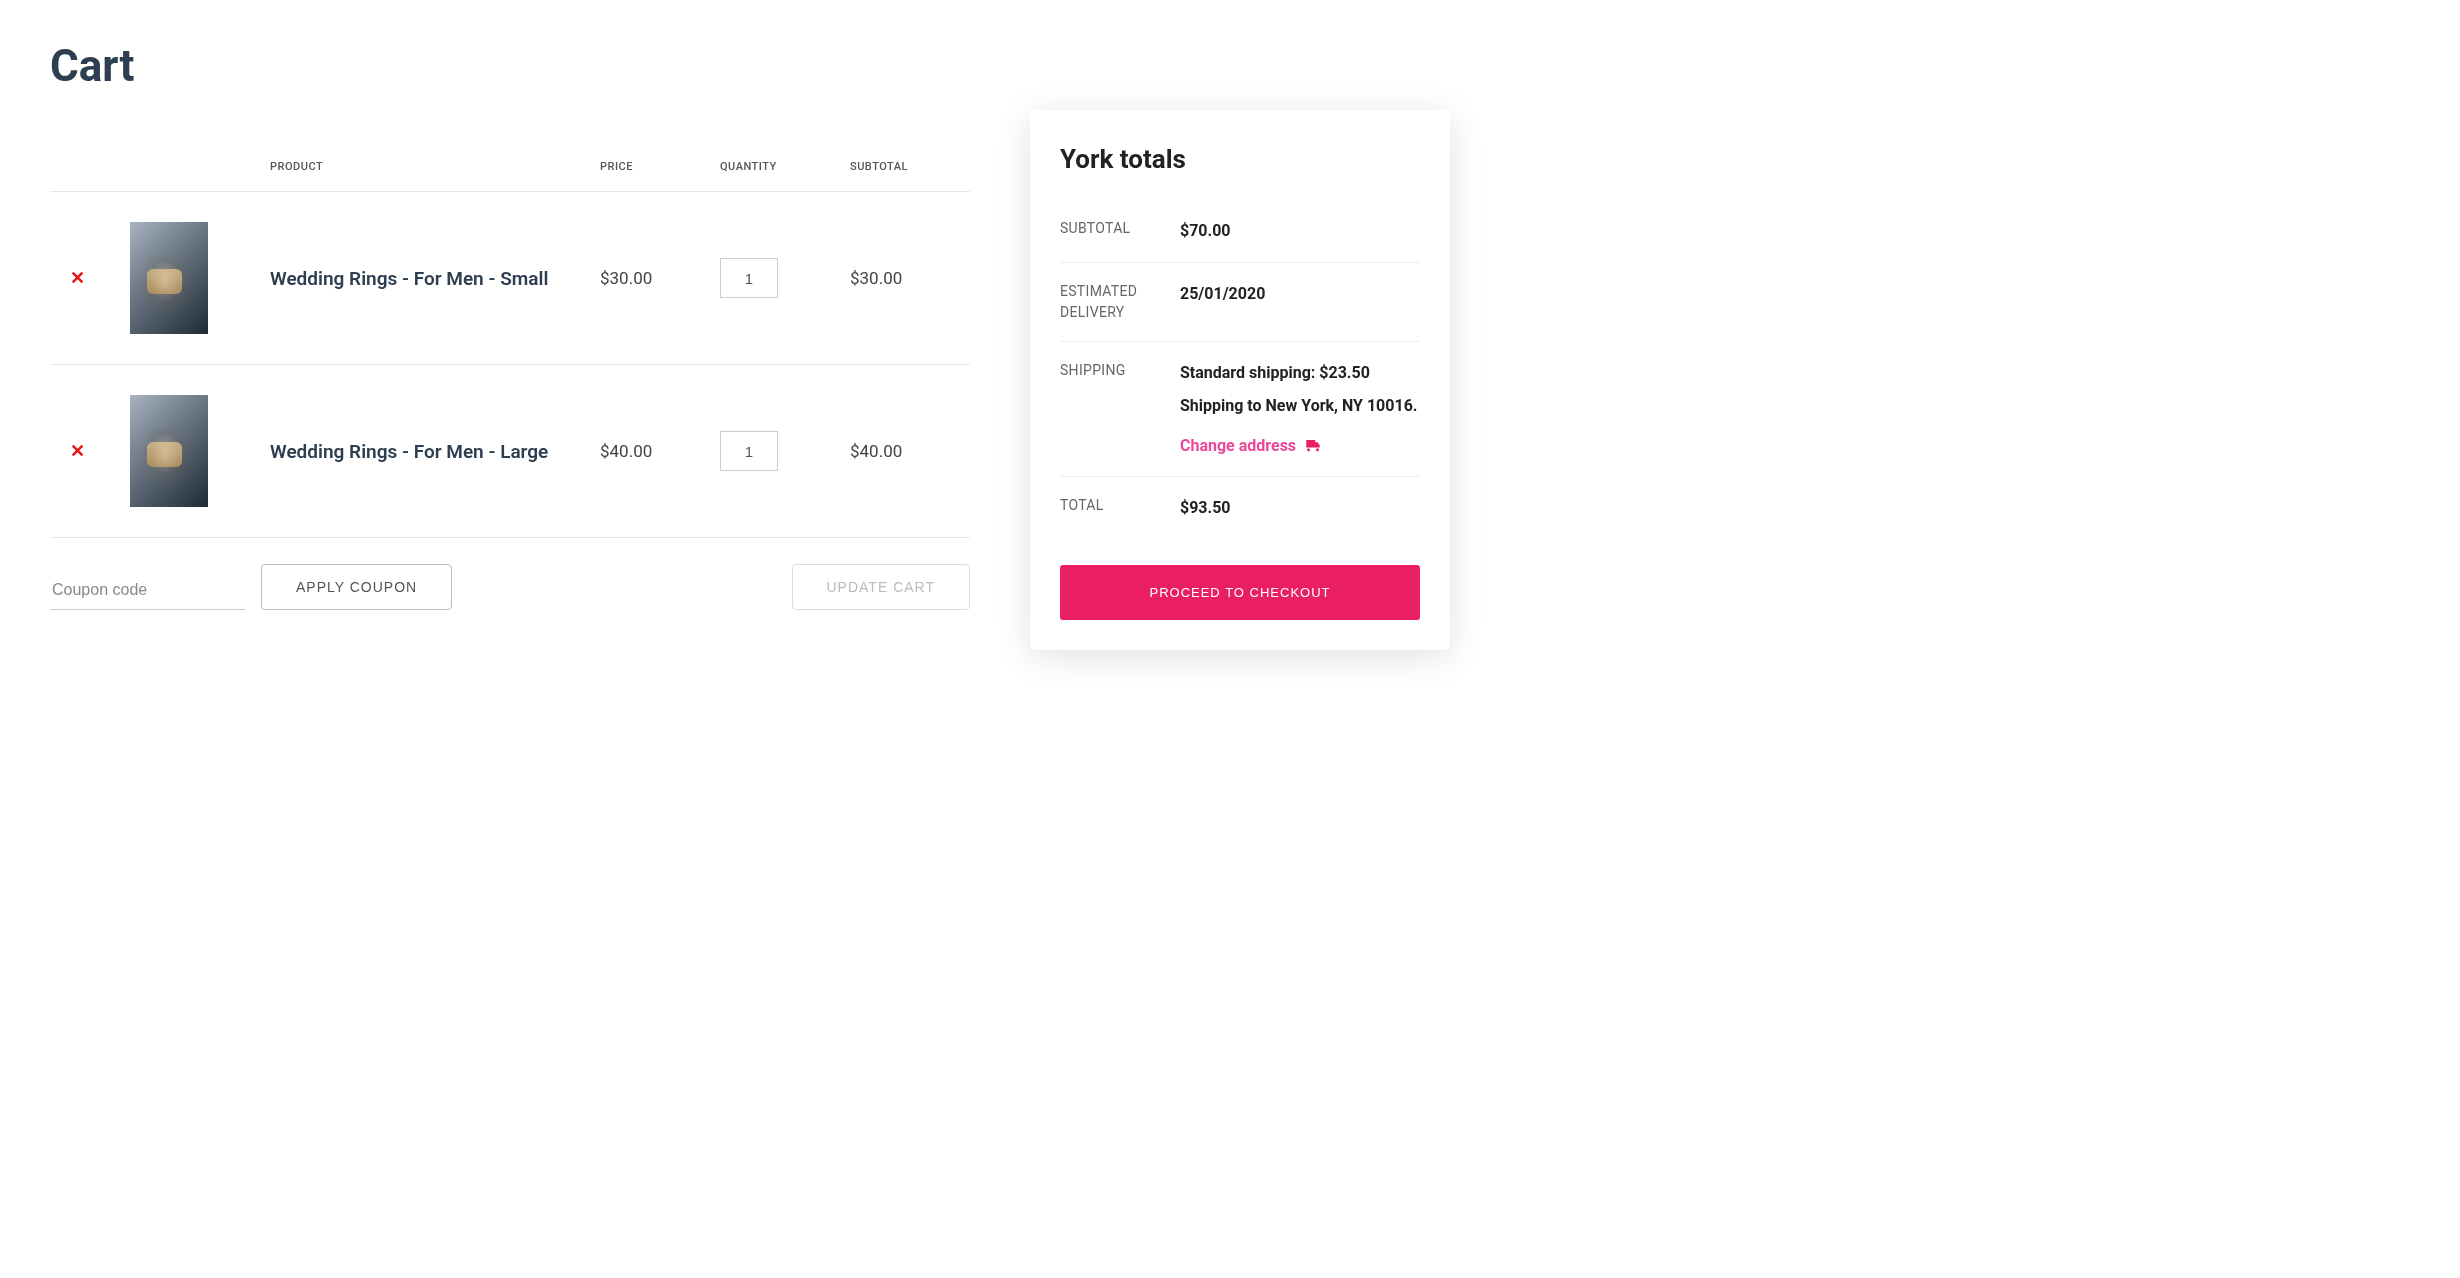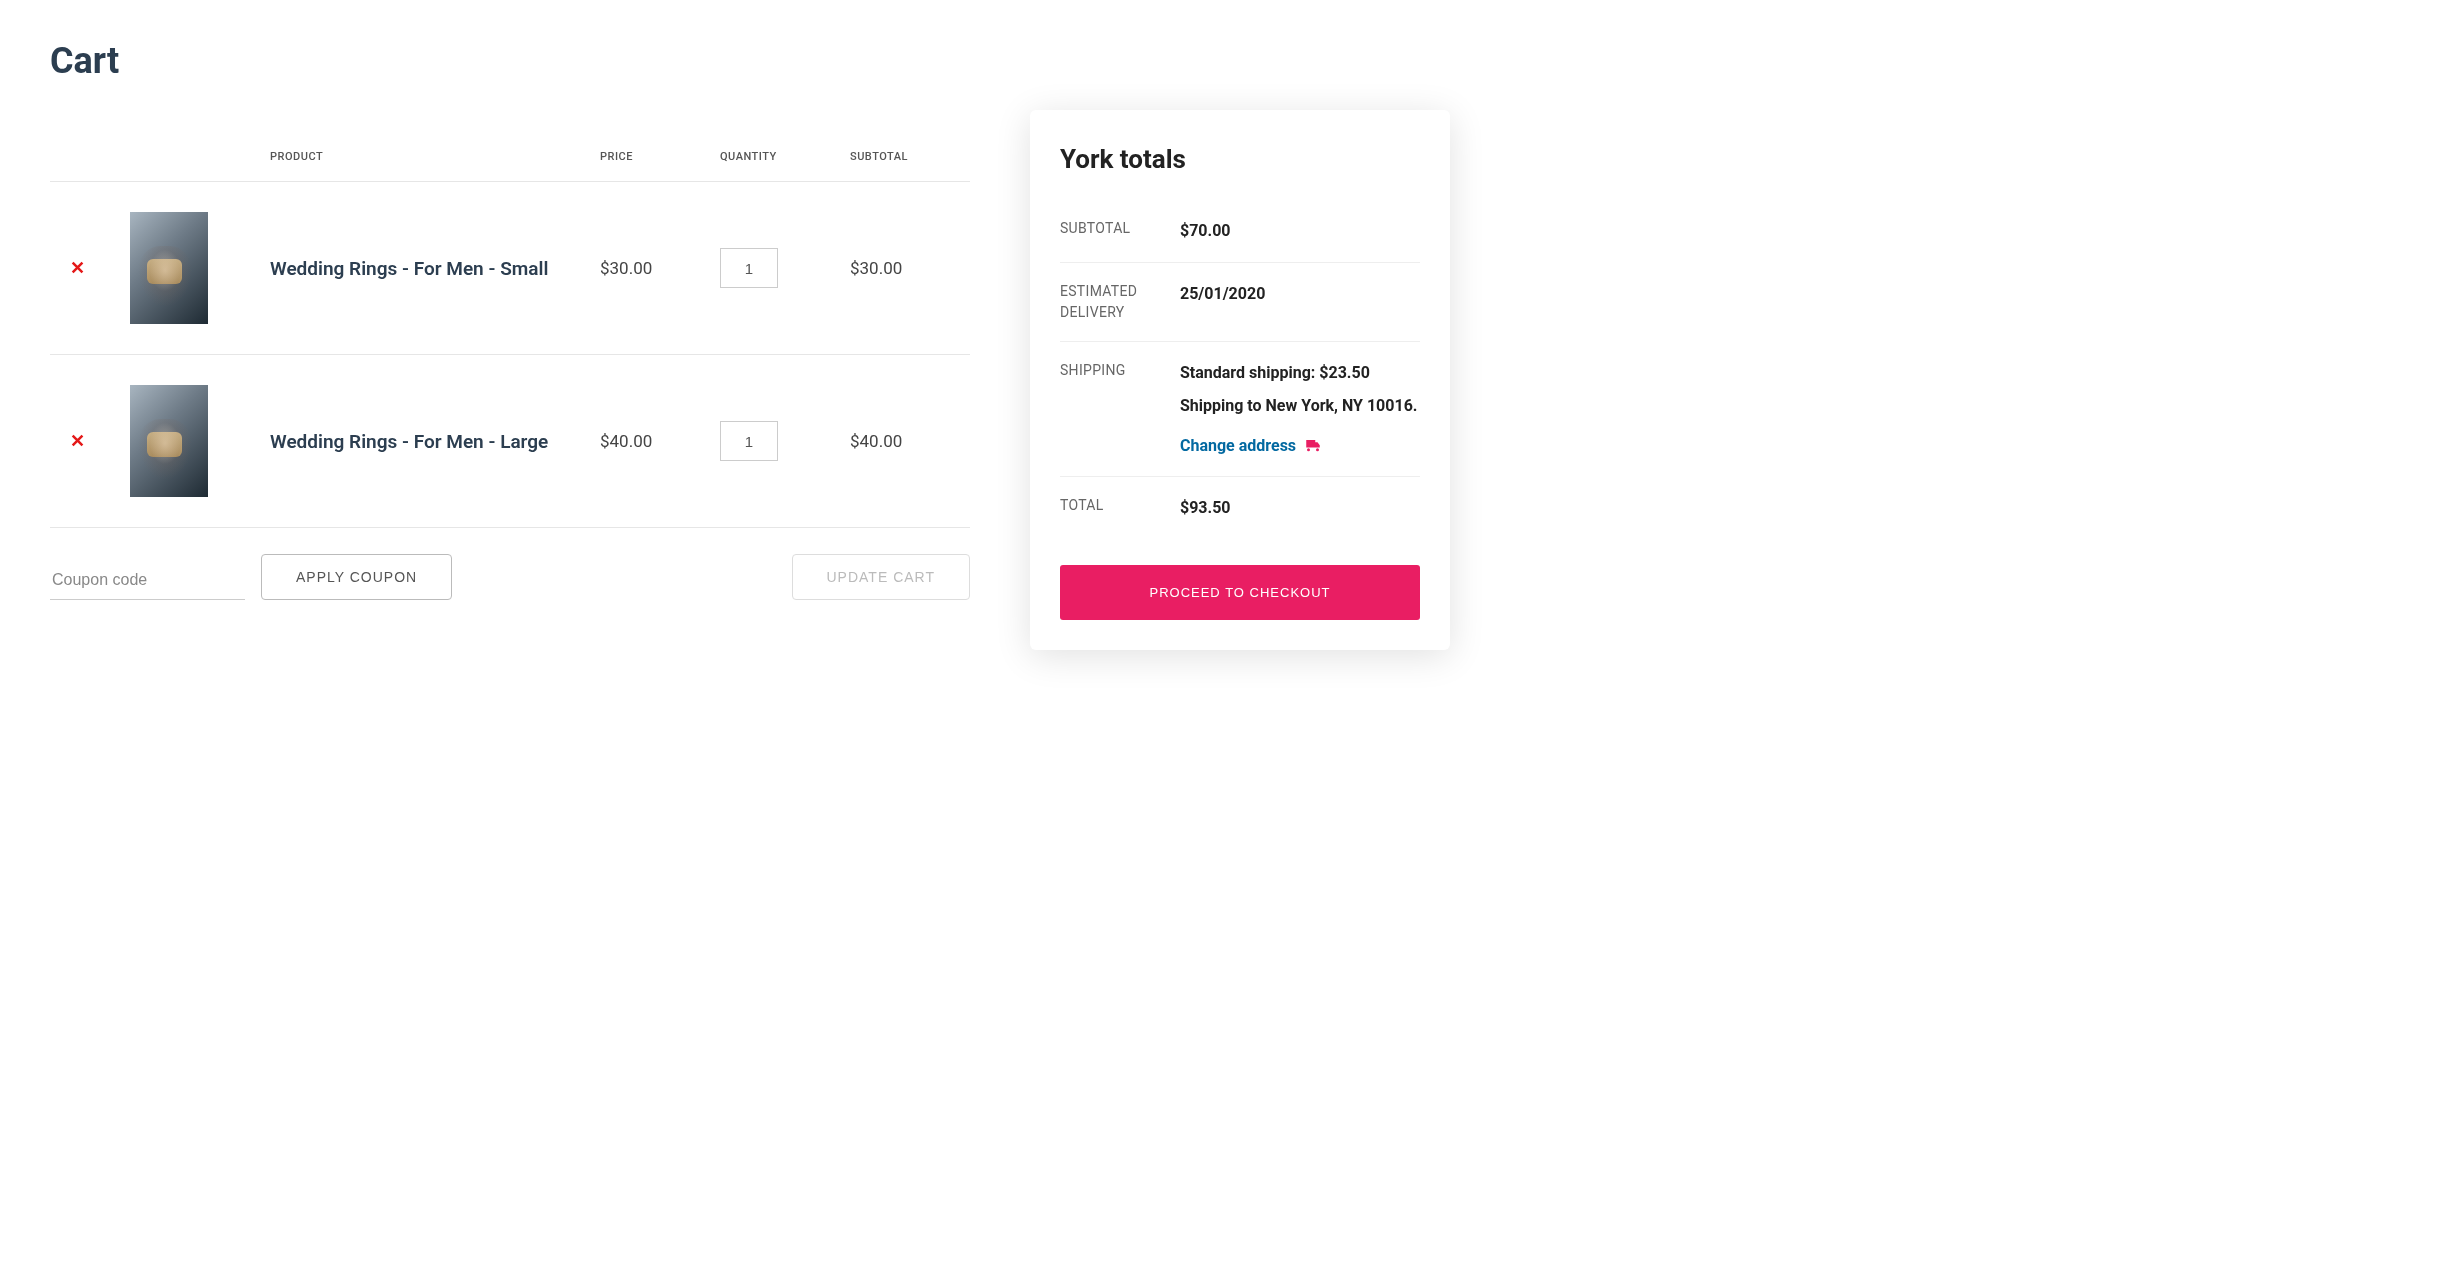--- a/index.html
+++ b/index.html
@@ -16,21 +16,21 @@
   .page-container {
     display: flex;
     gap: 60px;
     align-items: flex-start;
   }
   .cart-main {
     flex: 1;
     max-width: 920px;
   }
   .page-title {
-    font-size: 36px;
+    font-size: 44px;
     font-weight: 700;
     color: #2c3e50;
     margin-bottom: 50px;
   }
   .cart-table {
     width: 100%;
     border-collapse: collapse;
   }
   .cart-table thead th {
     text-align: left;
@@ -177,21 +177,21 @@
     flex: 1;
     font-weight: 700;
     color: #222;
     line-height: 1.6;
   }
   .totals-value .ship-line {
     display: block;
     margin-bottom: 8px;
   }
   .change-address {
-    color: #0369a1;
+    color: #ec4899;
     font-weight: 700;
     cursor: pointer;
     display: inline-flex;
     align-items: center;
     gap: 8px;
     margin-top: 6px;
   }
   .change-address svg {
     width: 18px;
     height: 18px;

